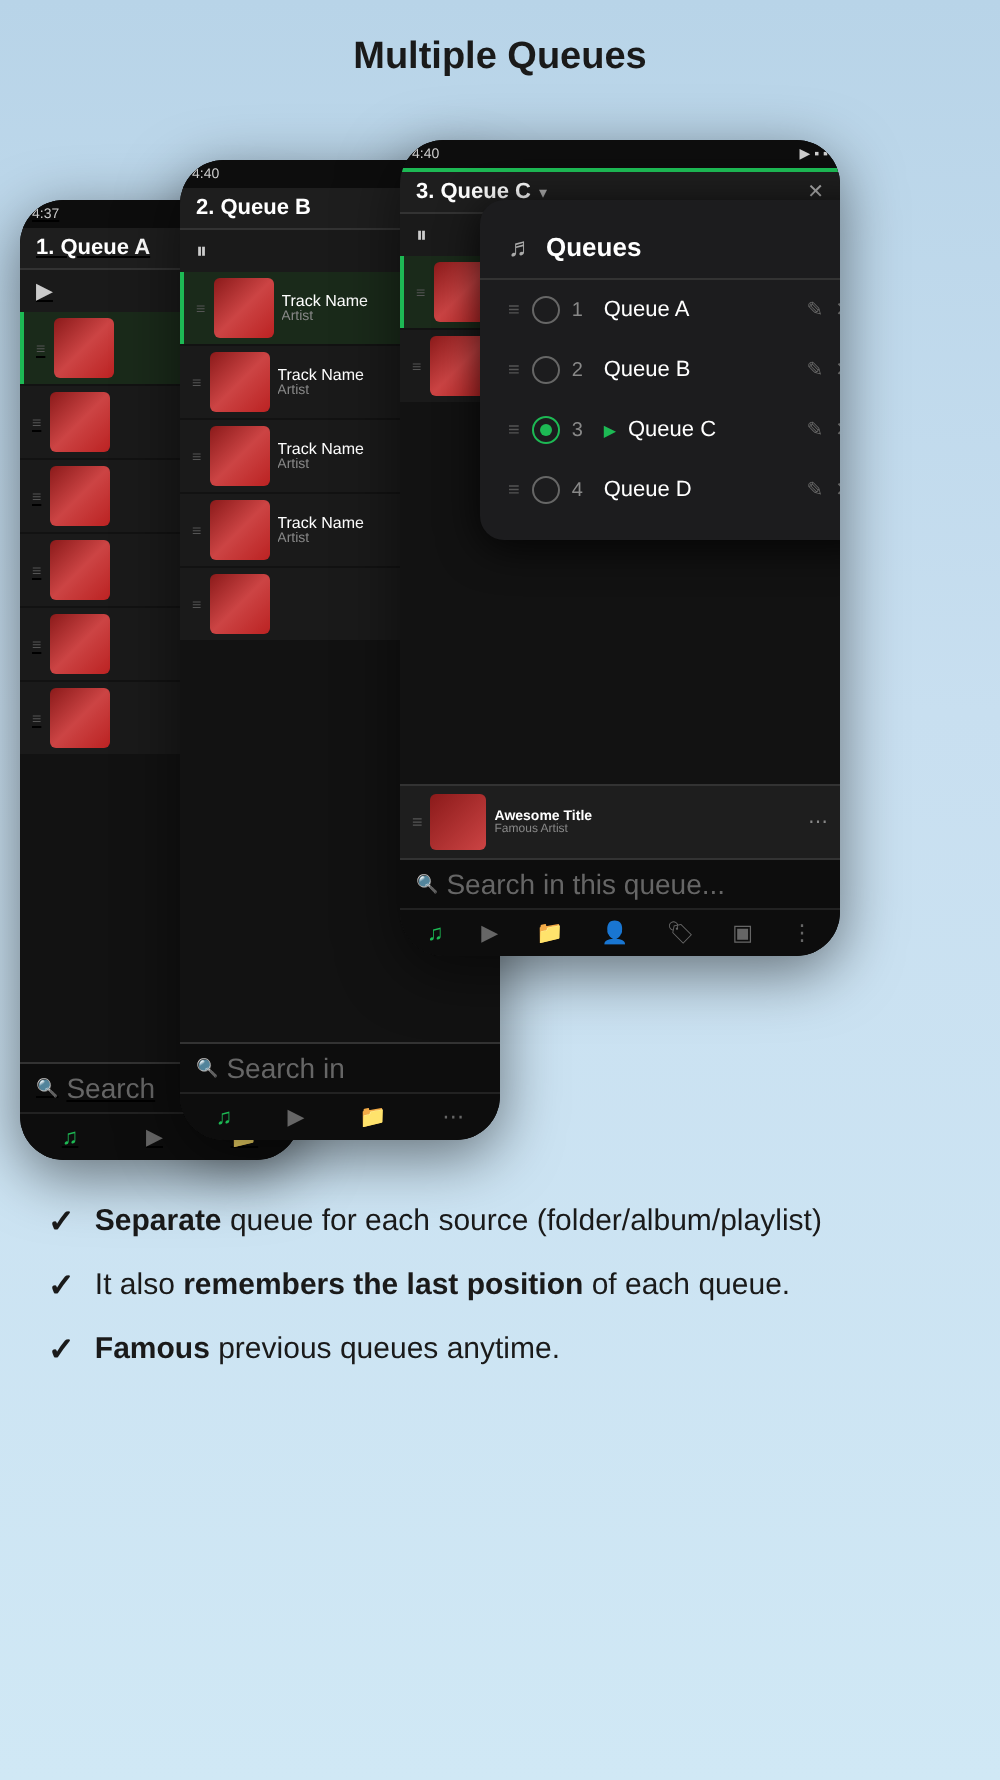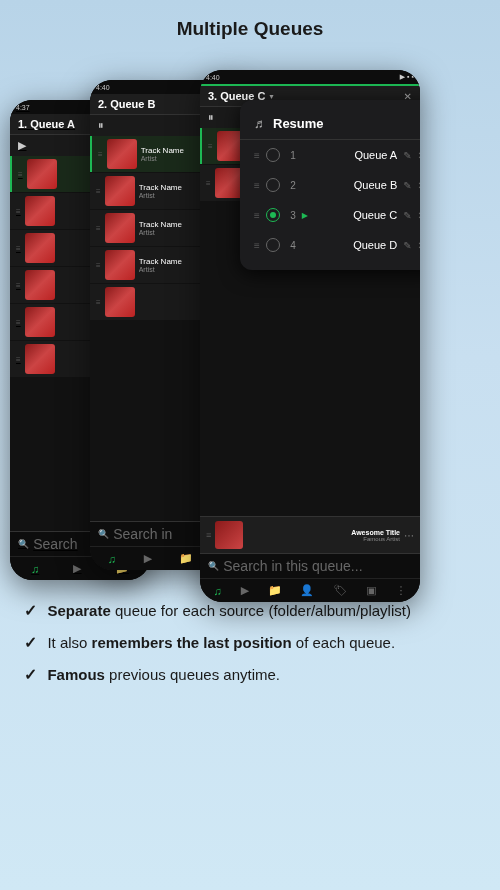--- a/index.html
+++ b/index.html
@@ -52,25 +52,24 @@
       width: 160px;
       height: 490px;
       left: 90px;
       top: 30px;
       z-index: 2;
     }
 
     
     .phone-3 {
       width: 220px;
-      height: 532px;
+      height: 408px;
       left: 200px;
       top: 20px;
       z-index: 3;
-      text-align: right;
     }
 
     .phone-screen {
       width: 100%;
       height: 100%;
       background: #121212;
       display: flex;
       flex-direction: column;
       border-radius: 20px;
       overflow: hidden;
@@ -548,21 +547,21 @@
           <div class="track-info">
             <div class="track-title">Track 2</div>
             <div class="track-artist">Artist</div>
           </div>
         </div>
       </div>
 
       <div class="queue-overlay">
         <div class="overlay-header">
           <span style="color:#aaa;font-size:13px;">♬</span>
-          <span class="overlay-title">Resume</span>
+          <span class="overlay-title">Queues</span>
         </div>
 
         <div class="queue-list-item">
           <span class="q-drag">≡</span>
           <div class="q-radio"></div>
           <span class="q-num">1</span>
           <span class="q-name">Queue A</span>
           <span class="q-edit">✎</span>
           <span class="q-remove">✕</span>
         </div>

